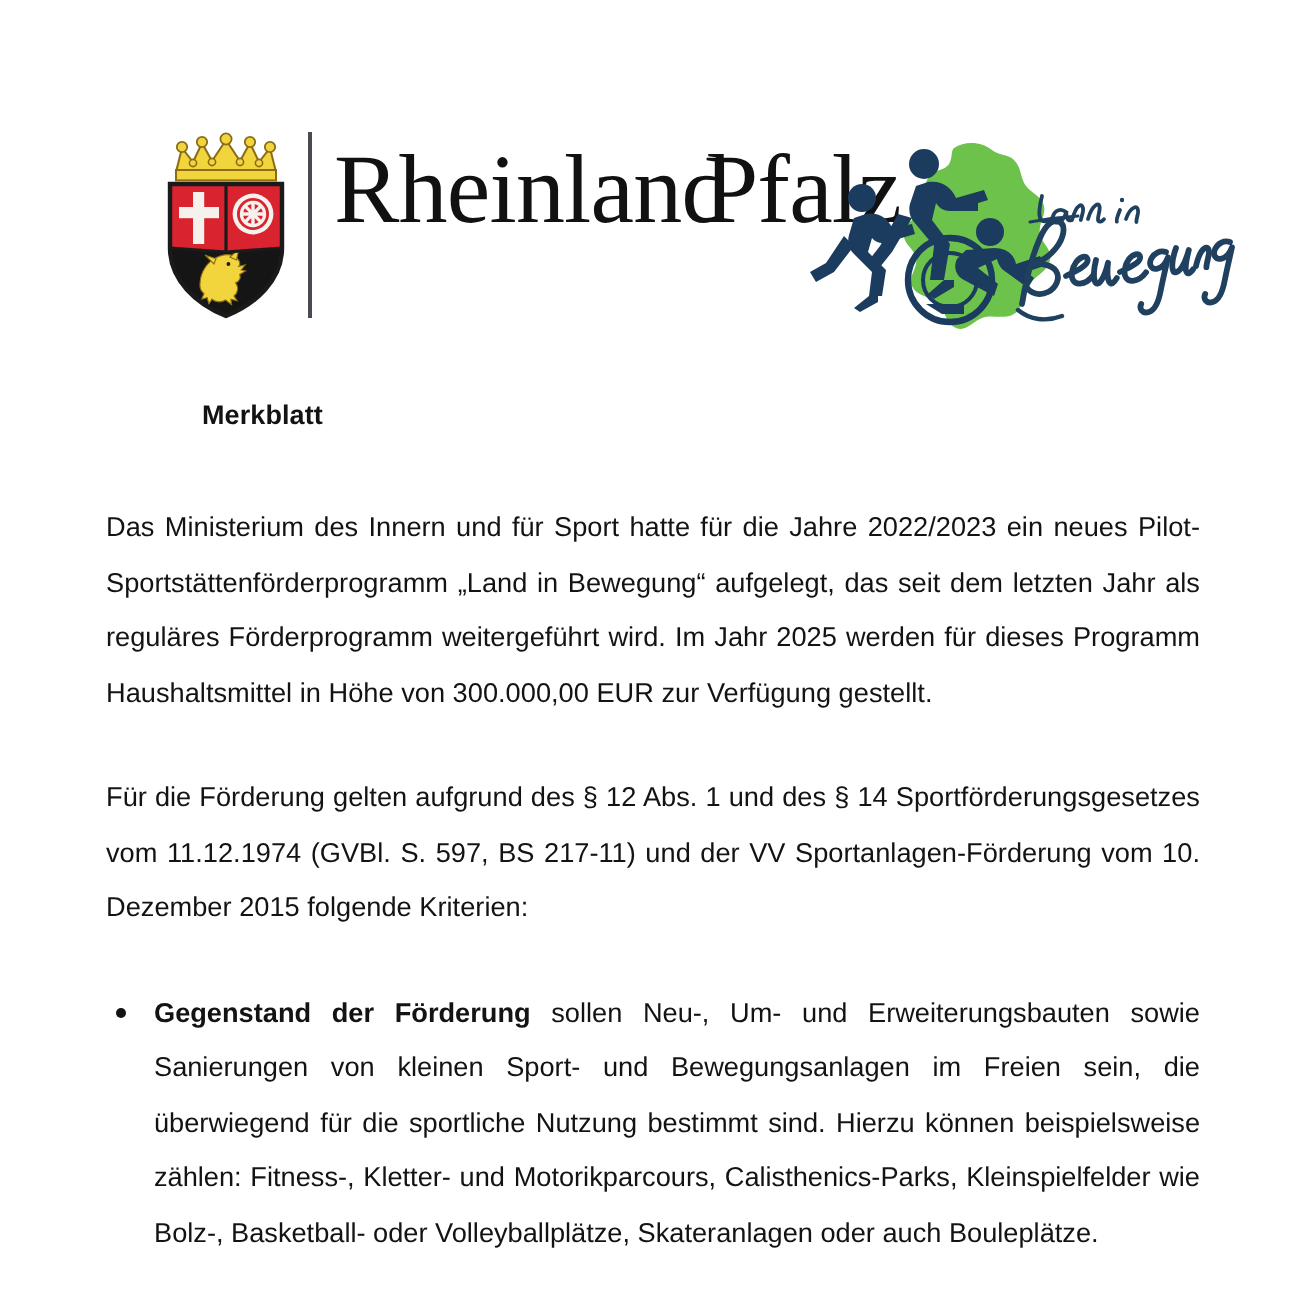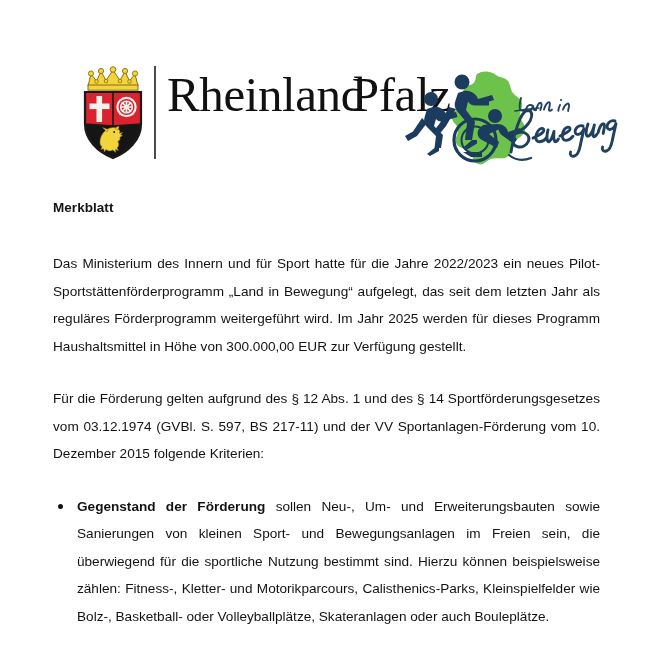--- a/index.html
+++ b/index.html
@@ -69,21 +69,21 @@
   .lib-logo svg { display:block; }
 
   
   .doc {
     position: absolute;
     left: 53px;
     top: 196px;
     width: 547px;
   }
 
-  .headline-block { margin-bottom: 30px; }
+  .headline-block { margin-bottom: 30px; margin-left: 48px; }
   .headline {
     font-size: 13.5px;
     font-weight: bold;
     line-height: 24px;
     letter-spacing: 0.05px;
   }
 
   p.para {
     margin: 0 0 25px 0;
     font-size: 13.6px;
@@ -305,20 +305,20 @@
 </div>
 
 <div class="doc">
 
   <div class="headline-block">
     <div class="headline">Merkblatt</div>
   </div>
 
   <p class="para">Das Ministerium des Innern und für Sport hatte für die Jahre 2022/2023 ein neues Pilot-Sportstättenförderprogramm „Land in Bewegung“ aufgelegt, das seit dem letzten Jahr als reguläres Förderprogramm weitergeführt wird. Im Jahr 2025 werden für dieses Programm Haushaltsmittel in Höhe von 300.000,00 EUR zur Verfügung gestellt.</p>
 
-  <p class="para">Für die Förderung gelten aufgrund des § 12 Abs. 1 und des § 14 Sportförderungsgesetzes vom 03.12.1974 (GVBl. S. 597, BS 217-11) und der VV Sportanlagen-Förderung vom 10. Dezember 2015 folgende Kriterien:</p>
+  <p class="para">Für die Förderung gelten aufgrund des § 12 Abs. 1 und des § 14 Sportförderungsgesetzes vom 11.12.1974 (GVBl. S. 597, BS 217-11) und der VV Sportanlagen-Förderung vom 10. Dezember 2015 folgende Kriterien:</p>
 
   <ul class="criteria">
     <li>
       <span class="bullet-dot"></span><span class="lead-bold">Gegenstand der Förderung</span><span> sollen Neu-, Um- und Erweiterungsbauten sowie Sanierungen von kleinen Sport- und Bewegungsanlagen im Freien sein, die überwiegend für die sportliche Nutzung bestimmt sind. Hierzu können beispielsweise zählen: Fitness-, Kletter- und Motorikparcours, Calisthenics-Parks, Kleinspielfelder wie Bolz-, Basketball- oder Volleyballplätze, Skateranlagen oder auch Bouleplätze.</span>
     </li>
   </ul>
 </div>
 
 </body></html>

